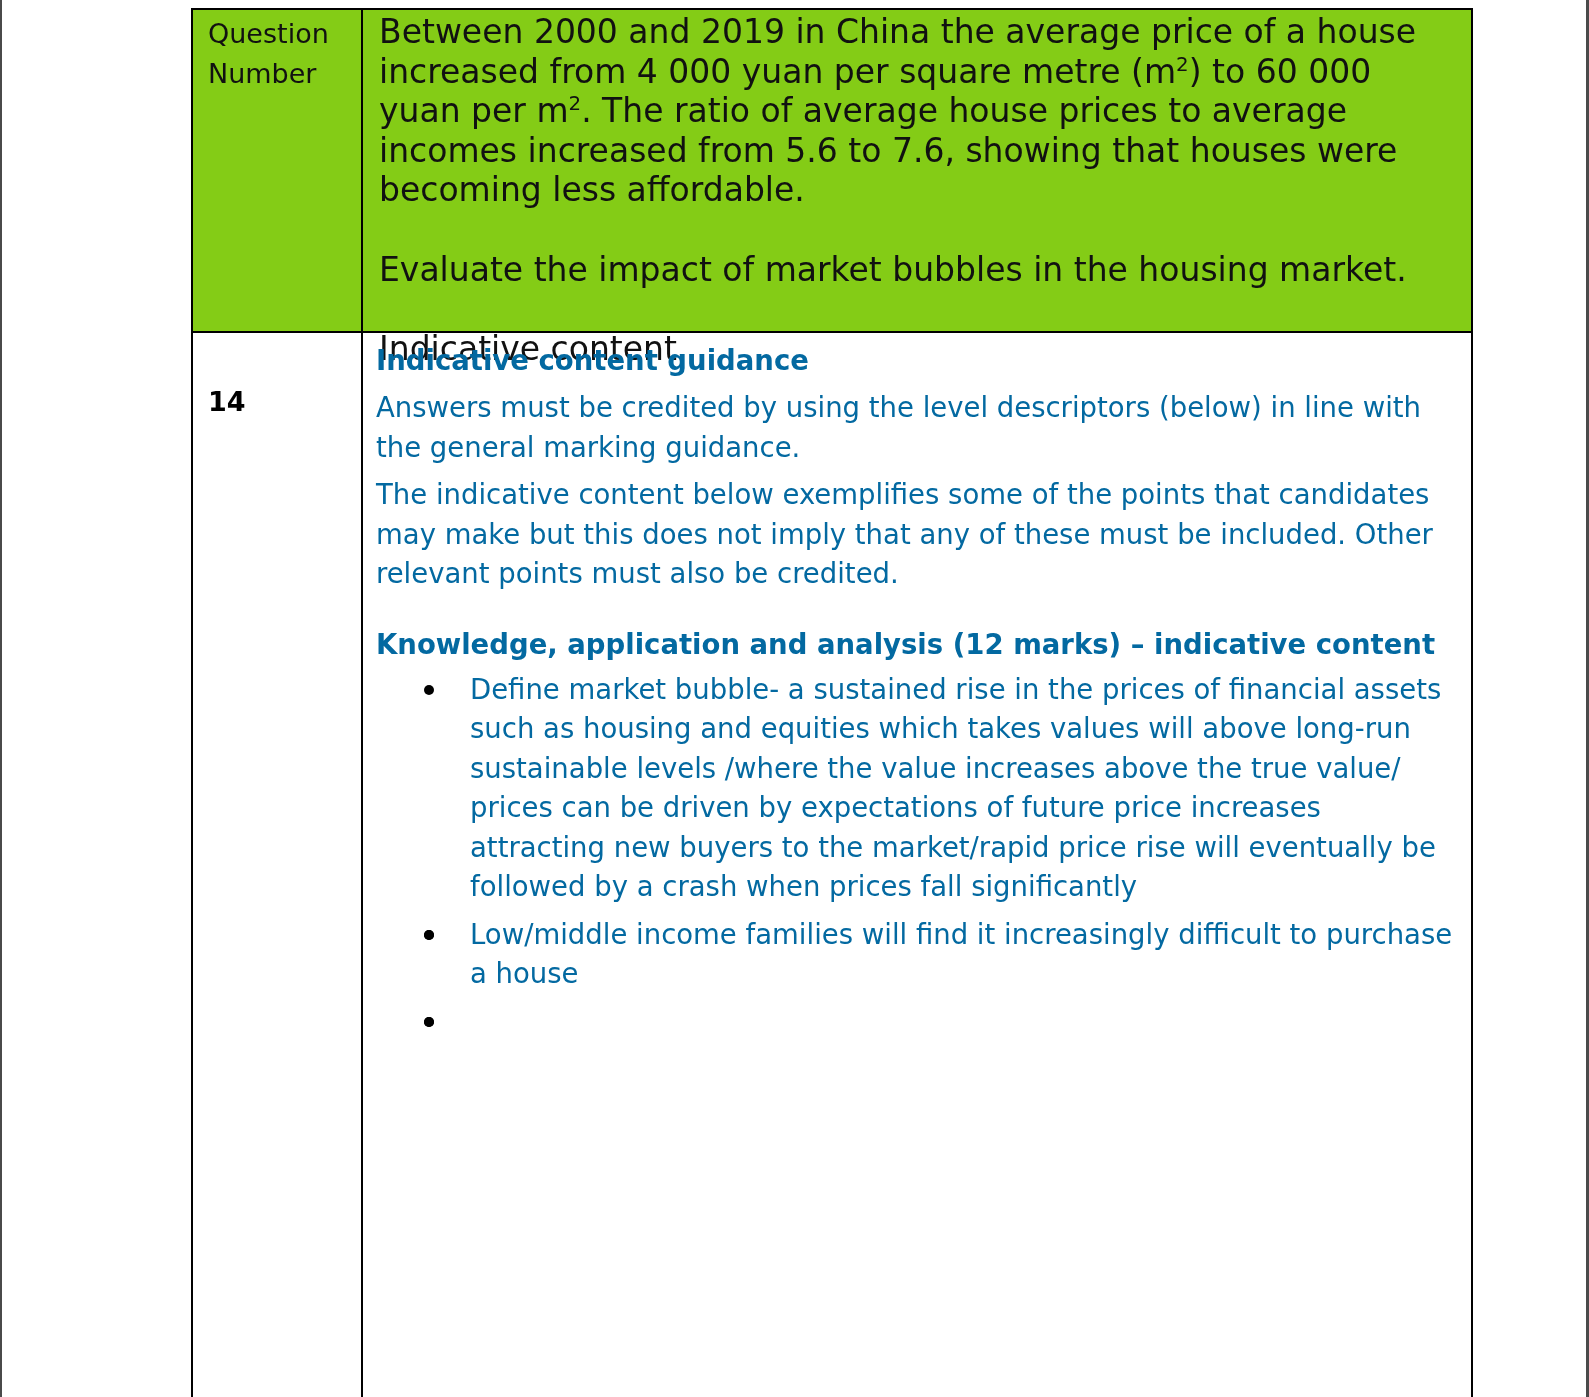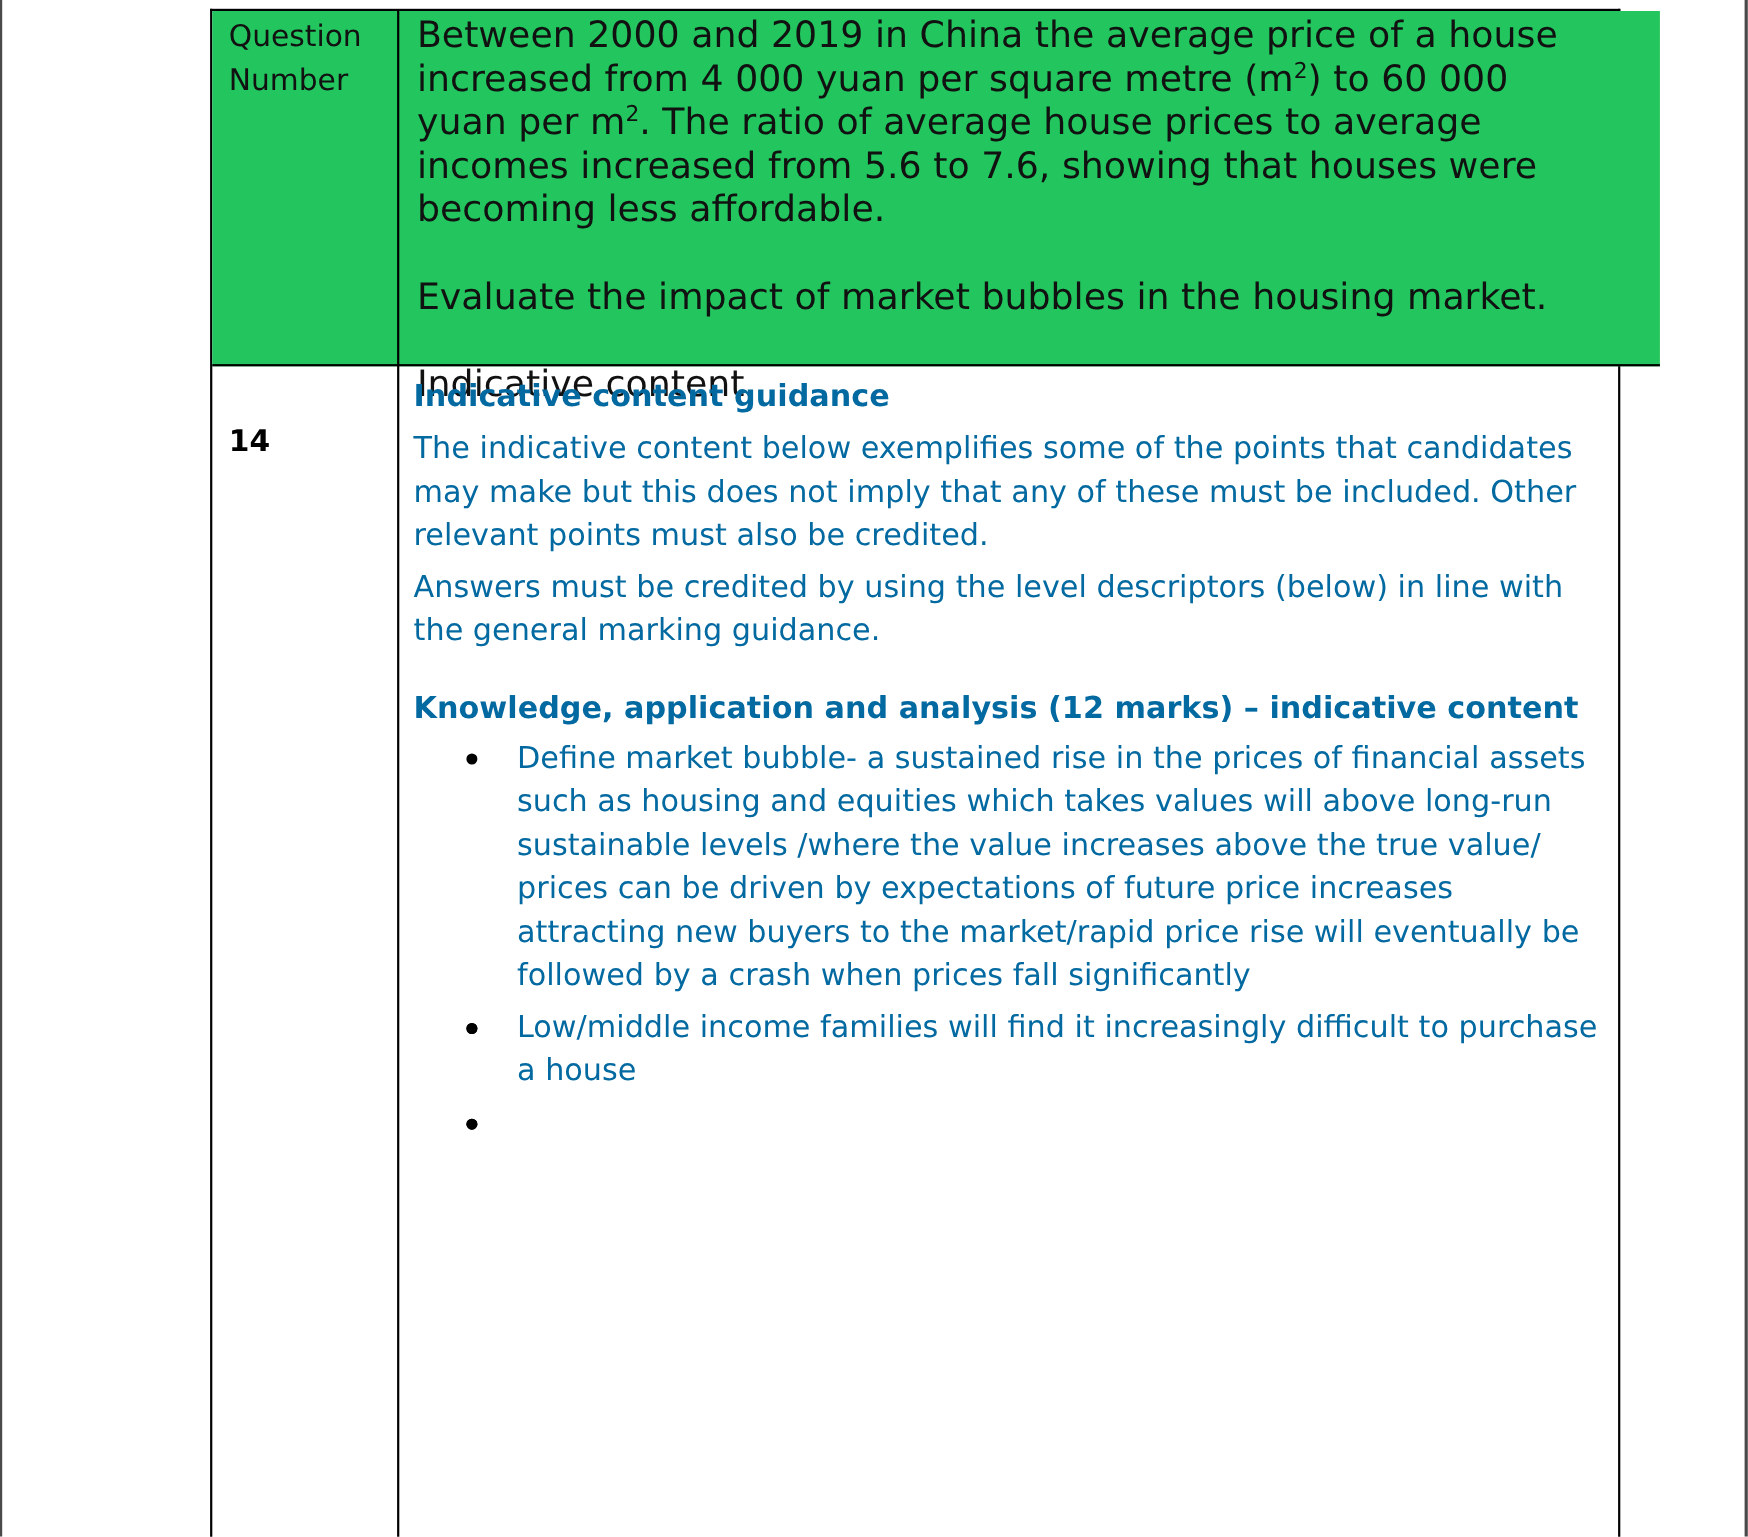--- a/index.html
+++ b/index.html
@@ -13,23 +13,22 @@
     .edge-left { position: absolute; left: 0; top: 0; width: 2px; height: 1397px; background: #4a4a4a; }
     .edge-right { position: absolute; left: 1586px; top: 0; width: 3px; height: 1397px; background: #4a4a4a; }
     .table {
       position: absolute; left: 191px; top: 8px;
       width: 1282px; height: 1400px;
       border-left: 2px solid #000; border-right: 2px solid #000; border-top: 2px solid #000;
       box-sizing: border-box;
     }
     .row-header {
       position: absolute; left: 0; top: 0; width: 1278px; height: 321px;
-      background: #22c55e;
+      background: #84cc16;
       border-bottom: 2px solid #000;
-      padding-left: 38px;
     }
     .col-div {
       position: absolute; left: 168px; top: 0; width: 2px; height: 1400px; background: #000;
     }
     .qnum-label {
       position: absolute; left: 15px; top: 4px;
       font-size: 27px; line-height: 40px; color: #111;
     }
     .header-text {
       position: absolute; left: 186px; top: 2px; width: 1080px;
@@ -75,22 +74,22 @@
       <div class="gap"></div>
       <p>Indicative content</p>
     </div>
   </div>
   <div class="col-div"></div>
 
   <div class="qnum-value">14</div>
 
   <div class="body-text">
     <h3>Indicative content guidance</h3>
+    <p class="mt8">Answers must be credited by using the level descriptors (below) in line with the general marking guidance.</p>
     <p class="mt8">The indicative content below exemplifies some of the points that candidates may make but this does not imply that any of these must be included. Other relevant points must also be credited.</p>
-    <p class="mt8">Answers must be credited by using the level descriptors (below) in line with the general marking guidance.</p>
     <h3 class="mt30">Knowledge, application and analysis (12 marks) – indicative content</h3>
     <ul class="bullets">
       <li><span class="bullet"></span><span>Define market bubble- a sustained rise in the prices of financial assets such as housing and equities which takes values will above long-run sustainable levels /where the value increases above the true value/ prices can be driven by expectations of future price increases attracting new buyers to the market/rapid price rise will eventually be followed by a crash when prices fall significantly</span></li>
       <li><span class="bullet"></span></li>
       <li><span class="bullet"></span><span>Low/middle income families will find it increasingly difficult to purchase a house</span></li>
       <li><span class="bullet"></span></li>
       <li><span class="bullet"></span></li>
     </ul>
   </div>
 </div>

